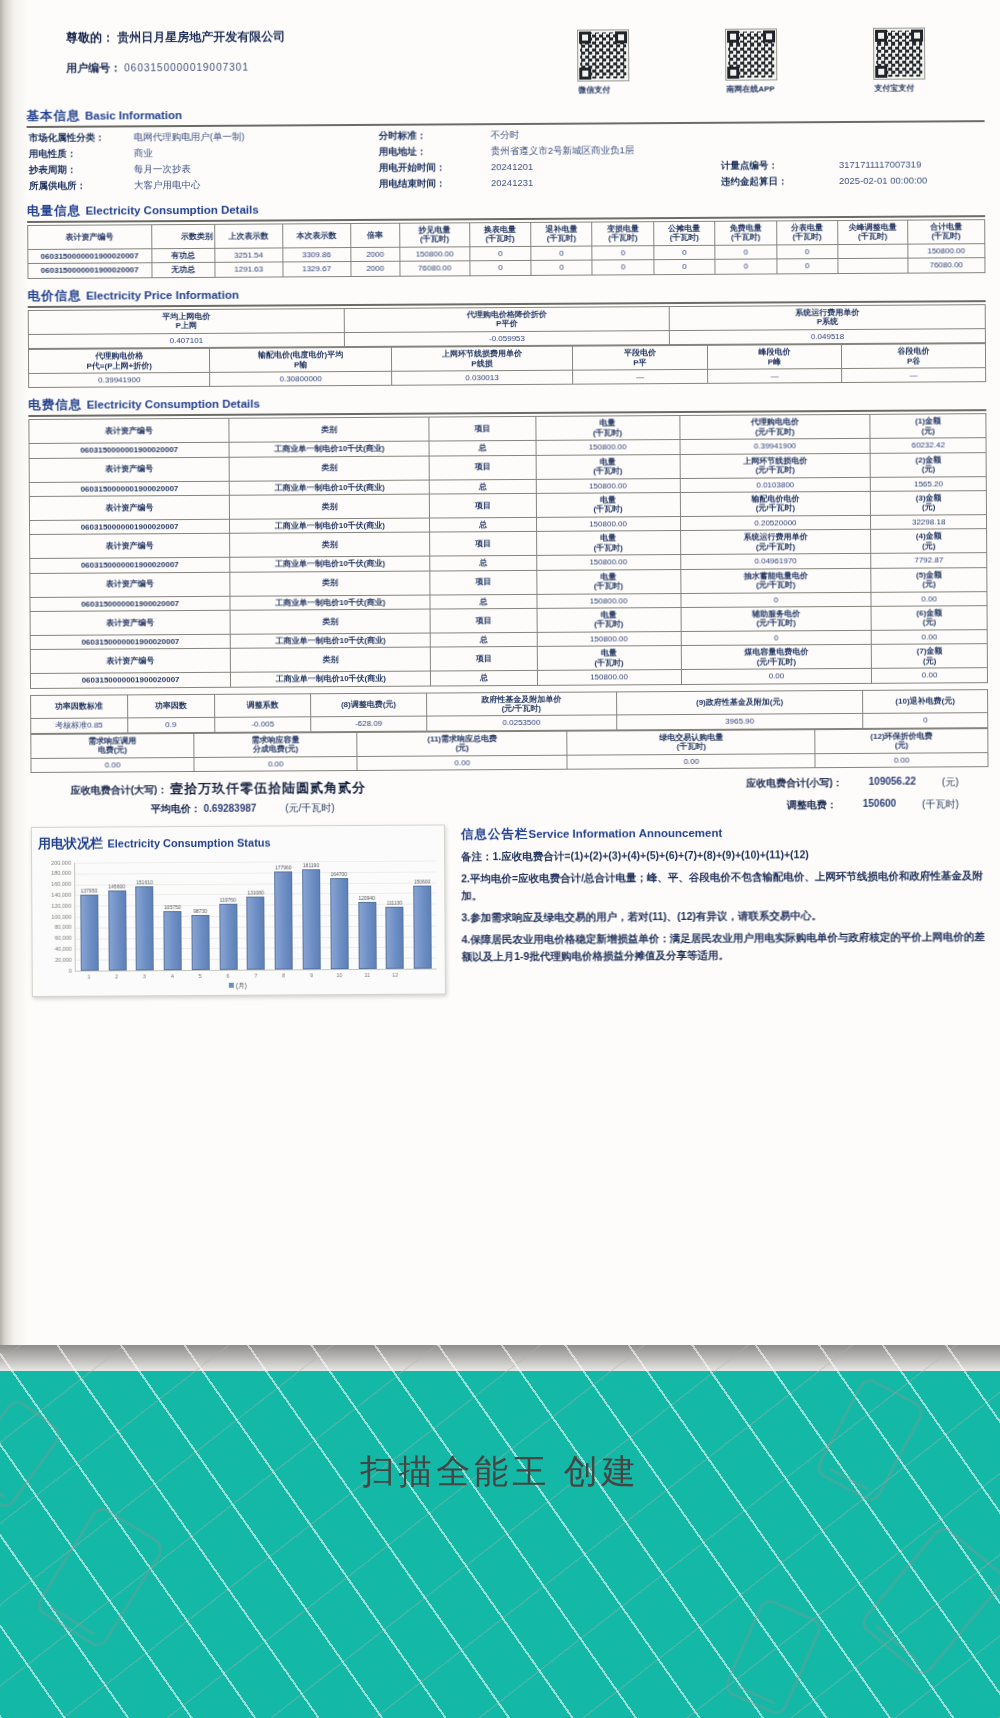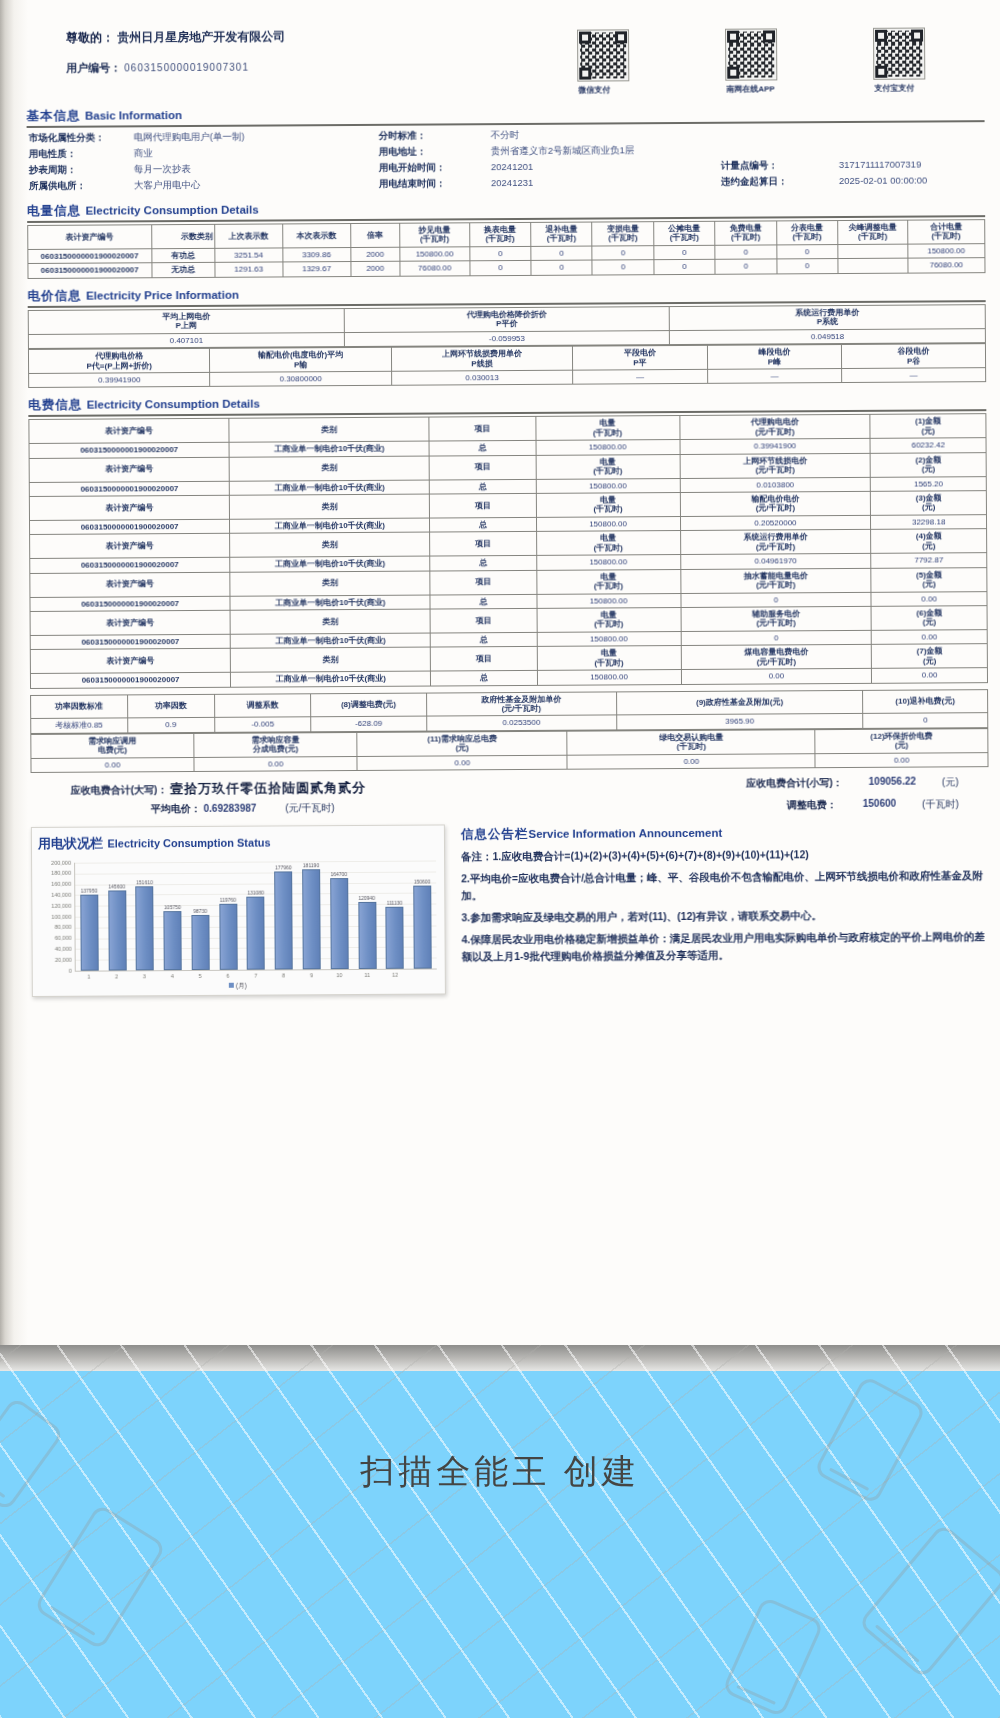--- a/index.html
+++ b/index.html
@@ -63,21 +63,21 @@
   .bar{width:16px;background:linear-gradient(90deg,#88a4d6,#6d8fc6 55%,#5f81ba);border:0.5px solid #54749f;}
   .bval{font-size:5px;color:#55555f;white-space:nowrap;margin-bottom:1px;}
   .xlabs{display:flex;margin-left:36px;}
   .xlabs span{flex:1;text-align:center;font-size:5.5px;color:#7a7a74;margin-top:2px;}
   .legend{text-align:center;font-size:6.5px;color:#55555f;margin-top:3px;}
   .legend i{display:inline-block;width:5px;height:5px;background:#6d8fc6;margin-right:2px;}
   .ann{flex:1;margin-left:16px;}
   .annbody{font-size:10.5px;font-weight:bold;color:#1b2c58;line-height:1.55;margin-top:4px;}
   .annbody p{margin:0 0 6px 0;}
   
-  .cs-footer{position:relative;height:373px;background:#7dd3fc;overflow:hidden;}
+  .cs-footer{position:relative;height:373px;background:#14b8a6;overflow:hidden;}
   .cs-band{height:26px;background:linear-gradient(180deg,#8d8d8b,#bdbcb9 55%,#e7e7e5);}
   .cs-pattern{position:absolute;inset:0;pointer-events:none;
     background:
       repeating-linear-gradient(55deg,rgba(255,255,255,.55) 0 2px,transparent 2px 52px),
       repeating-linear-gradient(-38deg,rgba(175,175,172,.30) 0 1.5px,transparent 1.5px 64px);}
   .ph{position:absolute;border:3px solid rgba(150,150,146,.30);border-radius:12px;}
   .ph::after{content:"";position:absolute;left:15%;right:15%;bottom:6px;height:3px;background:rgba(150,150,146,.30);border-radius:2px;}
   .watermark{position:absolute;left:0;right:0;top:104px;text-align:center;
     font-size:34px;letter-spacing:4px;color:#454543;font-weight:normal;}
 </style>

